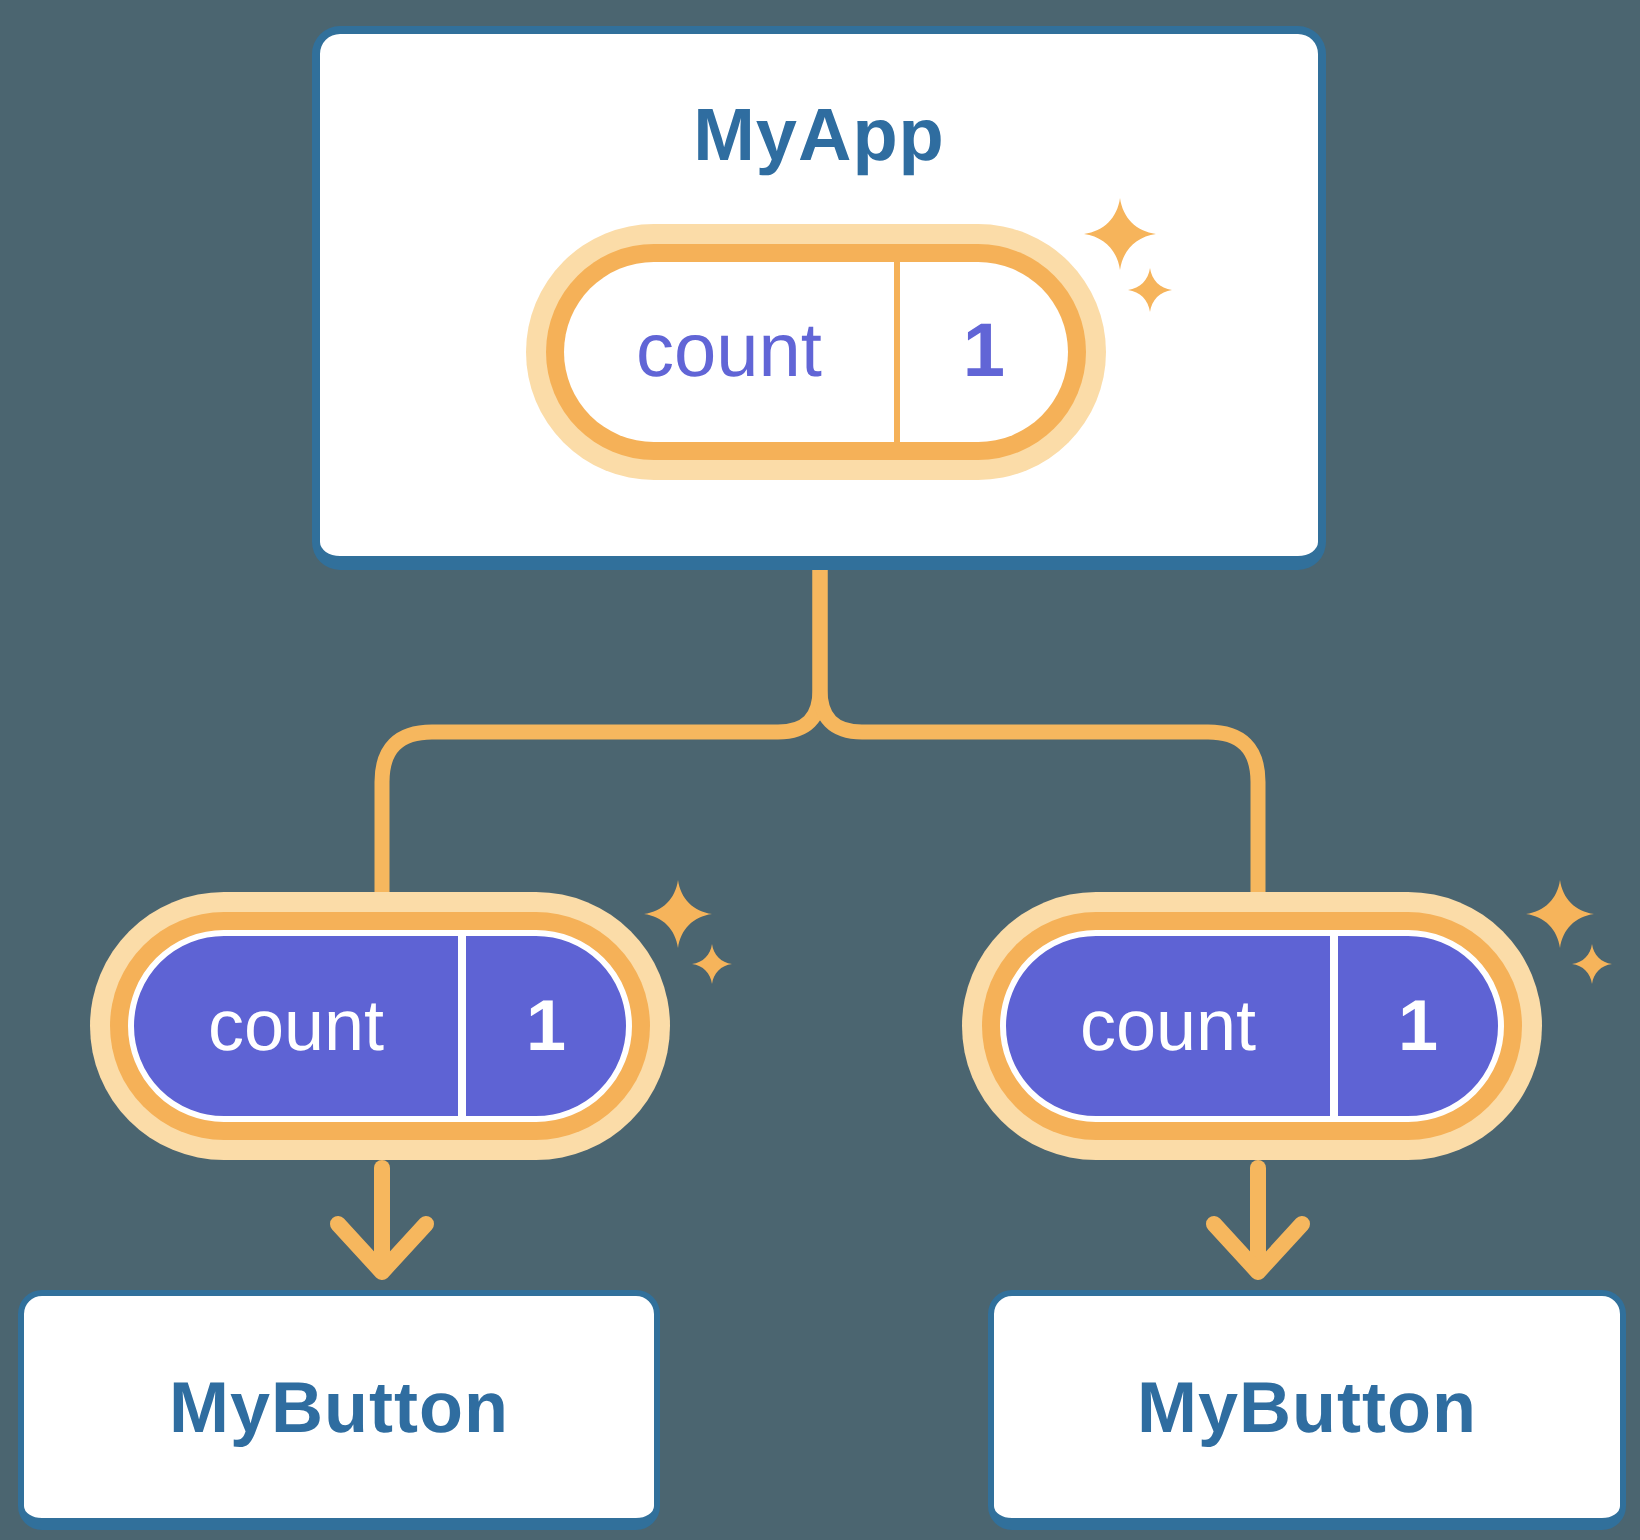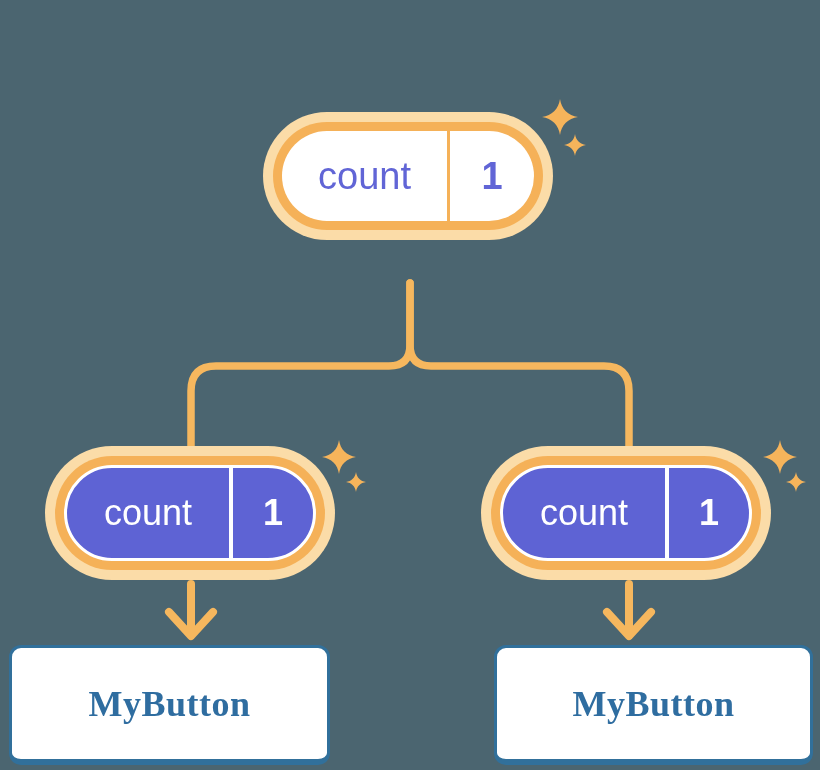--- a/index.html
+++ b/index.html
@@ -33,21 +33,21 @@
     display:block;text-align:center;margin-top:30px;
     font-size:37px;font-weight:700;color:var(--title-text);letter-spacing:.5px;
   }
   .child-card{
     display:flex;align-items:center;justify-content:center;
     border-width:3px;border-bottom-width:6px;border-radius:12px;
   }
   .child-card-left{left:9px;top:645px;width:321px;height:120px;}
   .child-card-right{left:494px;top:645px;width:319px;height:120px;}
   .child-card .card-title{
-    font-size:36px;font-weight:700;color:var(--title-text);letter-spacing:.5px;font-family:Liberation Serif, serif;
+    font-size:36px;font-weight:700;color:var(--title-text);letter-spacing:.5px;
   }
 
   .pill{position:absolute;z-index:2;background:var(--pill-glow);border-radius:999px;padding:10px;}
   .pill-ring{width:100%;height:100%;background:var(--pill-ring);border-radius:999px;padding:9px;}
   .pill-body{width:100%;height:100%;border-radius:999px;display:flex;overflow:hidden;align-items:stretch;text-align:right;}
   .pill-name{flex:1;display:flex;align-items:center;justify-content:center;}
   .pill-value{display:flex;align-items:center;justify-content:center;font-weight:700;}
 
   .state-pill{left:263px;top:112px;width:290px;height:128px;}
   .state-pill .pill-body{background:#FFFFFF;}
@@ -79,20 +79,23 @@
         <path d="M191 584 L191 628"></path>
         <path d="M169 612 L191 636 L213 612"></path>
       </g>
       <g>
         <path d="M629 584 L629 628"></path>
         <path d="M607 612 L629 636 L651 612"></path>
       </g>
     </g>
   </svg>
 
+  <div class="component-card root-card">
+    <span class="card-title">MyApp</span>
+  </div>
 
   <div class="pill state-pill">
     <div class="pill-ring">
       <div class="pill-body">
         <span class="pill-name">count</span>
         <span class="pill-divider"></span>
         <span class="pill-value">1</span>
       </div>
     </div>
   </div>

